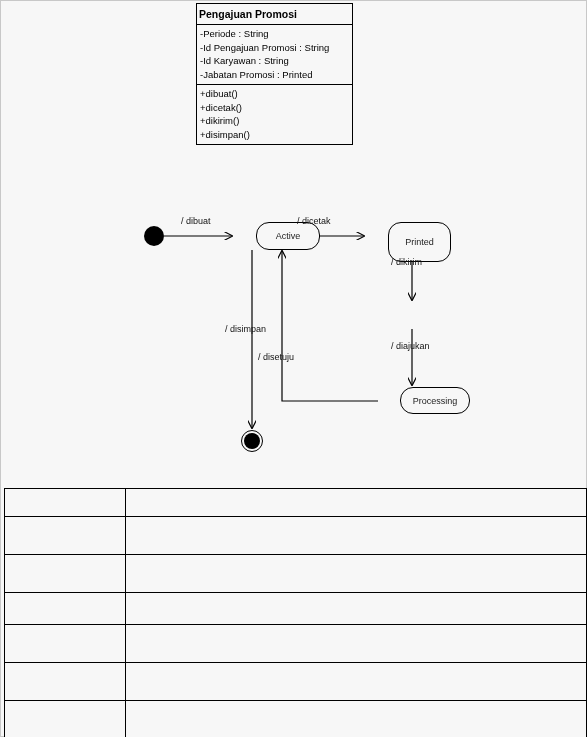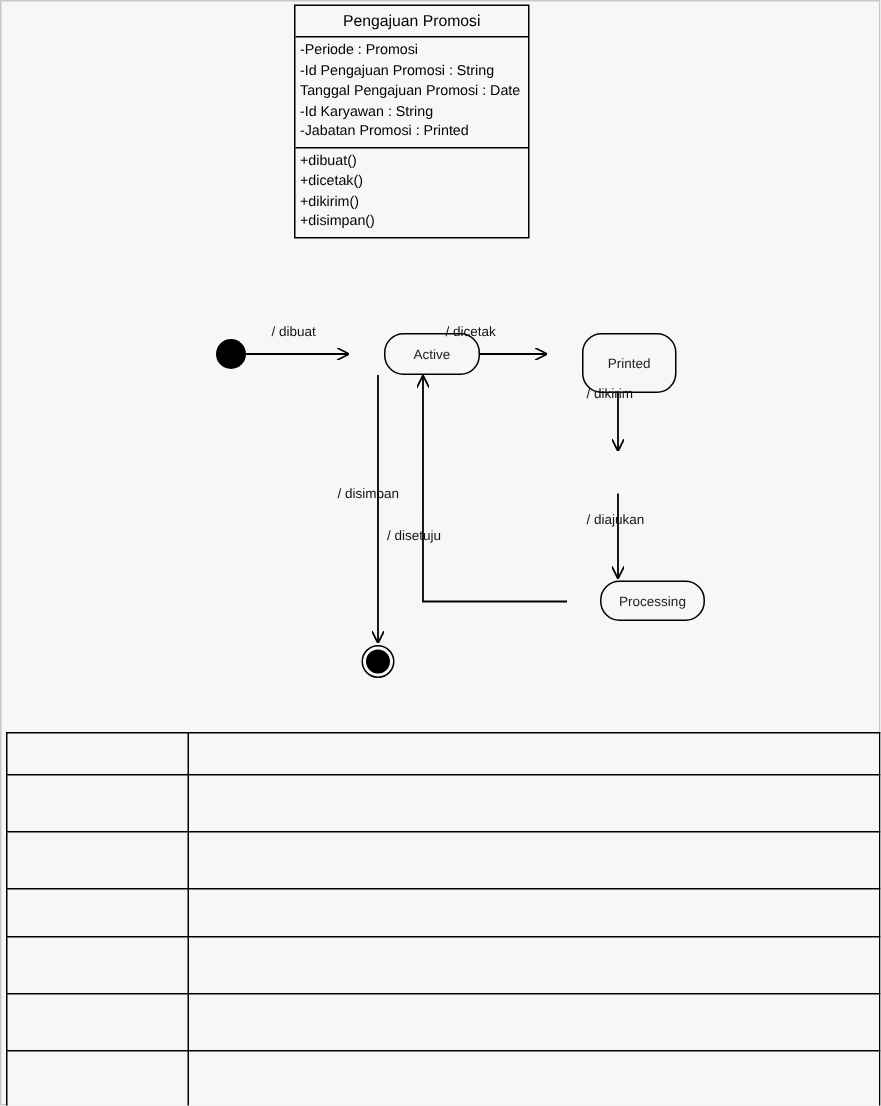--- a/index.html
+++ b/index.html
@@ -29,22 +29,22 @@
   .class-box {
     position: absolute;
     left: 195px;
     top: 2px;
     width: 157px;
     border: 1px solid #000;
     background: #f7f7f7;
     box-sizing: border-box;
   }
   .class-title {
-    text-align: center;
-    font-weight: normal;
+    text-align: left;
+    font-weight: bold;
     font-size: 10.5px;
     padding: 4px 2px 4px 2px;
     border-bottom: 1px solid #000;
     line-height: 12px;
   }
   .class-compartment {
     padding: 2px 1px 3px 2px;
   }
   .class-attrs {
     border-bottom: 1px solid #000;
@@ -146,23 +146,22 @@
 </style>
 </head>
 <body>
 
 <div id="page">
 
   <div class="class-box">
     <div class="class-title">Pengajuan Promosi</div>
 
     <div class="class-compartment class-attrs">
-      <div class="class-line">-Periode : Promosi</div>
+      <div class="class-line">-Periode : String</div>
       <div class="class-line">-Id Pengajuan Promosi : String</div>
-      <div class="class-line"> Tanggal Pengajuan Promosi : Date</div>
       <div class="class-line">-Id Karyawan : String</div>
       <div class="class-line">-Jabatan Promosi : Printed</div>
     </div>
 
     <div class="class-compartment class-methods">
       <div class="class-line">+dibuat()</div>
       <div class="class-line">+dicetak()</div>
       <div class="class-line">+dikirim()</div>
       <div class="class-line">+disimpan()</div>
     </div>

